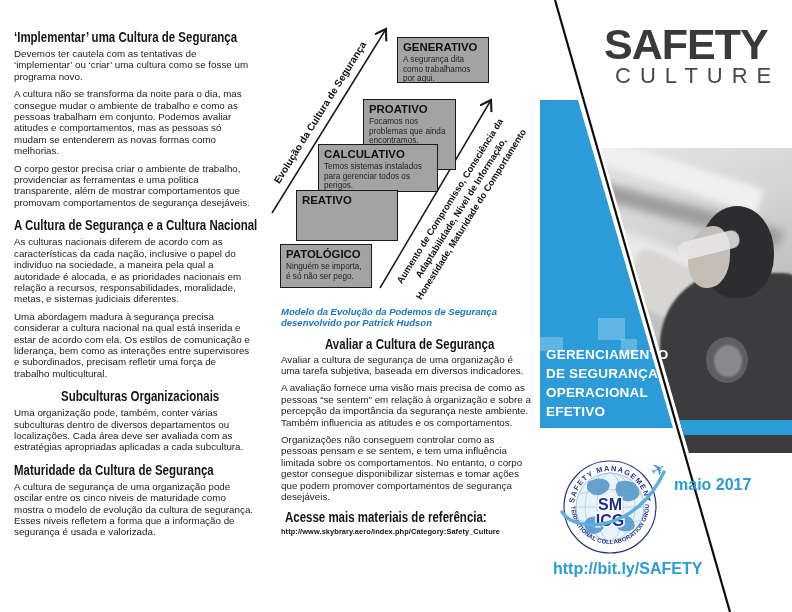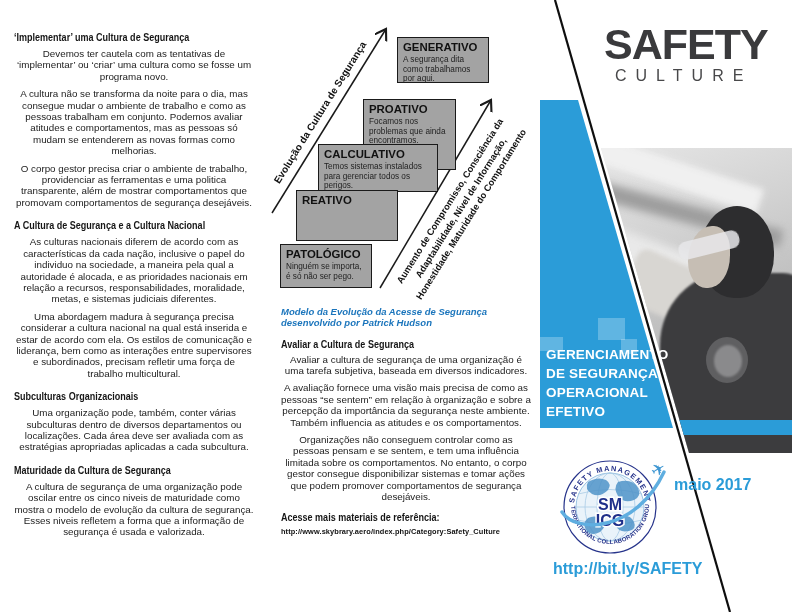--- a/index.html
+++ b/index.html
@@ -1,24 +1,24 @@
 <!DOCTYPE html>
 <html><head>
 <meta charset="utf-8">
 <style>
   html,body{margin:0;padding:0;background:#ffffff;}
   .page{position:relative;width:792px;height:612px;background:#fff;overflow:hidden;
         font-family:"Liberation Sans",sans-serif;color:#1d1d1f;}
 
   
   .col-left{position:absolute;left:14px;top:30px;width:240px;}
-  h2{font-size:11px;font-weight:bold;color:#161616;margin:10px 0 4px 0;line-height:14px;}
+  h2{font-size:14px;font-weight:bold;color:#161616;margin:10px 0 4px 0;line-height:14px;text-align:right;}
   h2.first{margin-top:0;}
   .narrow{display:inline-block;transform:scaleX(.82);transform-origin:0 60%;white-space:nowrap;}
-  .body-p{font-size:9.8px;line-height:11.4px;margin:0 0 6px 0;color:#222;text-align:center;}
+  .body-p{font-size:9.8px;line-height:11.4px;margin:0 0 6px 0;color:#222;}
 
   
   .diagram{position:absolute;left:270px;top:10px;width:292px;height:298px;}
   .diagram svg.arrows{position:absolute;left:0;top:0;z-index:0;}
   .level{position:absolute;background:#a3a3a3;border:1.6px solid #1a1a1a;padding:3px 5px;
          box-sizing:border-box;z-index:2;}
   .lv-name{font-size:11.4px;font-weight:bold;color:#111;line-height:13px;}
   .lv-desc{font-size:8.2px;line-height:9.6px;color:#222;margin-top:1px;}
   .lv0{left:127px;top:27px;width:92px;height:46px;}
   .lv1{left:93px;top:89px;width:93px;height:71px;}
@@ -37,21 +37,21 @@
            color:#1B75BC;margin:0 0 8px 0;width:232px;}
   .col-mid h2{margin:8px 0 3px 0;}
   .ref-url{font-size:7.4px;font-weight:bold;color:#111;margin-top:2px;letter-spacing:.1px;}
 
   
   .diag-svg{position:absolute;left:0;top:0;z-index:6;pointer-events:none;}
 
   
   .logo-top{position:absolute;left:604px;top:24px;z-index:5;}
   .logo-safety{font-size:43px;font-weight:bold;letter-spacing:-1px;color:#3A3A3C;line-height:40px;}
-  .logo-culture{font-size:16px;font-weight:normal;letter-spacing:9px;color:#48484A;
+  .logo-culture{font-size:22px;font-weight:normal;letter-spacing:9px;color:#48484A;
                 line-height:24px;margin-left:11px;}
 
   .photo{position:absolute;left:595px;top:148px;width:197px;height:305px;z-index:2;
          clip-path:polygon(6px 0,100% 0,100% 100%,94px 100%);overflow:hidden;
          background:linear-gradient(160deg,#e6e6e6 0%,#d2d2d2 30%,#bfbfbf 55%,#a9a9a9 100%);}
   .ph-bar1{position:absolute;left:-30px;top:10px;width:200px;height:26px;background:#f0f0f0;
            transform:rotate(18deg);filter:blur(3px);}
   .ph-bar2{position:absolute;left:-20px;top:55px;width:210px;height:18px;background:#9e9e9e;
            transform:rotate(15deg);filter:blur(4px);}
   .ph-bar3{position:absolute;left:-10px;top:100px;width:170px;height:30px;background:#e9e9e9;
@@ -143,21 +143,21 @@
     <div class="level lv3">
       <div class="lv-name">REATIVO</div>
     </div>
     <div class="level lv4">
       <div class="lv-name">PATOLÓGICO</div>
       <div class="lv-desc">Ninguém se importa, é só não ser pego.</div>
     </div>
   </div>
 
   <section class="col-mid">
-    <p class="caption">Modelo da Evolução da Acesse de Segurança desenvolvido por Patrick Hudson</p>
+    <p class="caption">Modelo da Evolução da Podemos de Segurança desenvolvido por Patrick Hudson</p>
     <h2><span class="narrow">Avaliar a Cultura de Segurança</span></h2>
     <p class="body-p">Avaliar a cultura de segurança de uma organização é uma tarefa subjetiva, baseada em diversos indicadores.</p>
     <p class="body-p">A avaliação fornece uma visão mais precisa de como as pessoas “se sentem” em relação à organização e sobre a percepção da importância da segurança neste ambiente. Também influencia as atitudes e os comportamentos.</p>
     <p class="body-p">Organizações não conseguem controlar como as pessoas pensam e se sentem, e tem uma influência limitada sobre os comportamentos. No entanto, o corpo gestor consegue disponibilizar sistemas e tomar ações que podem promover comportamentos de segurança desejáveis.</p>
     <h2><span class="narrow">Acesse mais materiais de referência:</span></h2>
     <div class="ref-url">http://www.skybrary.aero/index.php/Category:Safety_Culture</div>
   </section>
 
   <div class="logo-top">
     <div class="logo-safety">SAFETY</div>

